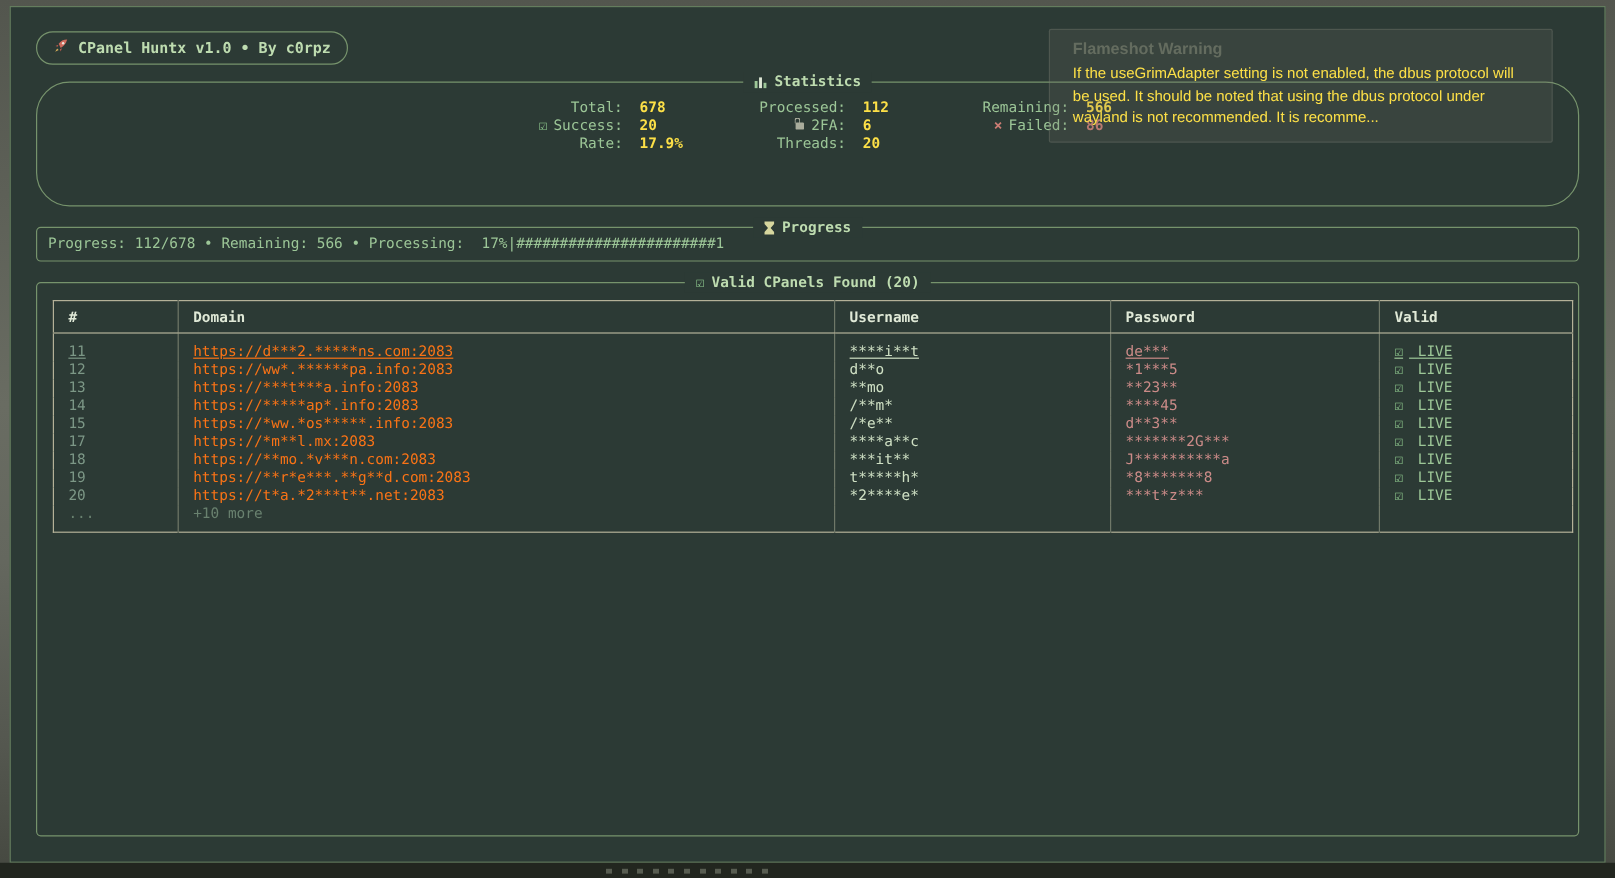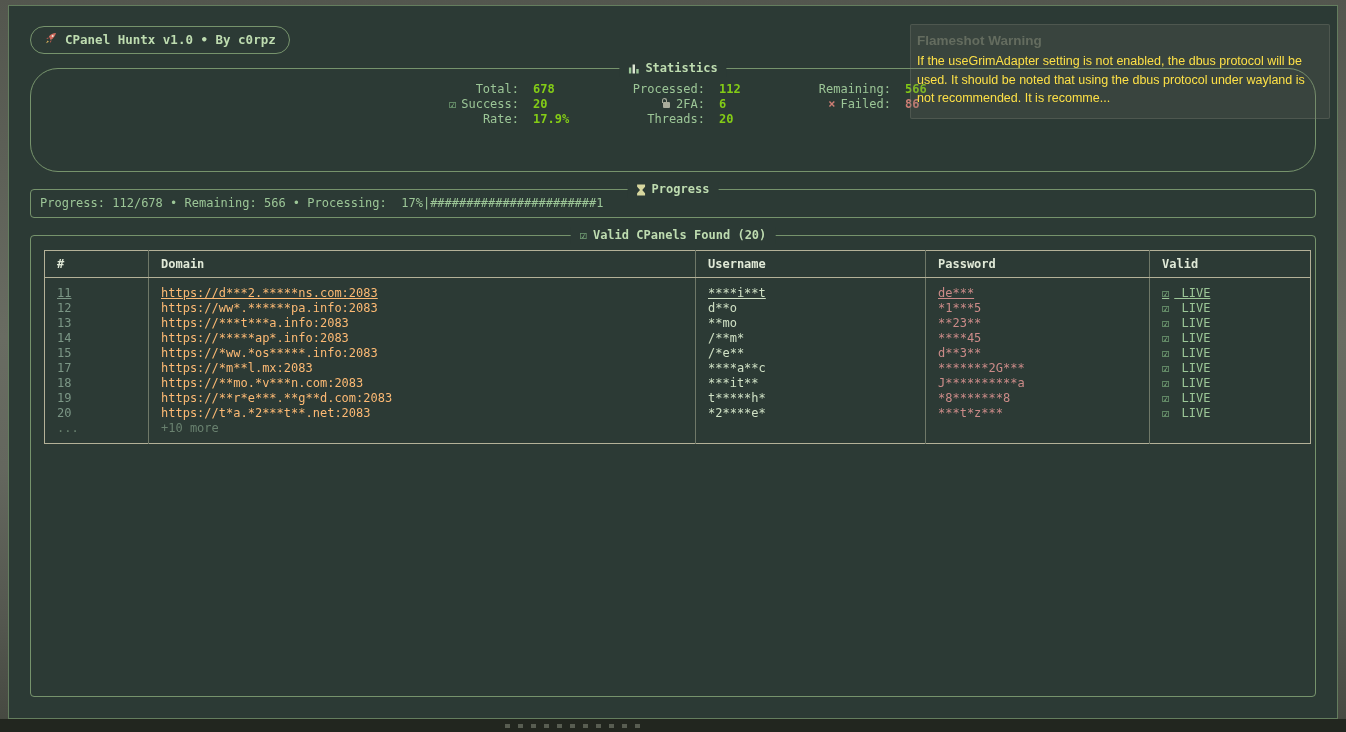--- a/index.html
+++ b/index.html
@@ -42,21 +42,21 @@
   }
   .stats-panel { height:104px;border-radius:28px; }
   .stats-grid {
     margin-top:13px;
     display:grid;
     grid-template-columns:118px 40px 118px 40px 118px 40px;
     column-gap:14px; row-gap:0;
     justify-content:center;
   }
   .stat-label { text-align:right; color:#9cc697; white-space:nowrap; }
-  .stat-value { text-align:left; font-weight:bold; color:#84cc16; white-space:nowrap; }
+  .stat-value { text-align:left; font-weight:bold; color:#fde047; white-space:nowrap; }
   .stat-value.red { color:#cc7d74; }
   .icon-check { color:#8fc98f; margin-right:5px; }
   .icon-cross { color:#cc7d74; margin-right:5px; font-weight:bold; }
 
   .padlock { display:inline-block; position:relative; width:9px; height:11px; margin-right:5px; vertical-align:-1px; }
   .padlock i { display:block; position:absolute; }
   .padlock .shackle { left:0; top:0; width:5px; height:5px; border:1.5px solid #a9ac9c; border-bottom:none; border-radius:3px 3px 0 0; }
   .padlock .lockbody { left:1px; top:4px; width:7px; height:6px; background:#a9ac9c; border-radius:1px; }
 
   .progress-panel { height:29px; margin-top:17px; }
@@ -76,32 +76,32 @@
   }
   .results-table th:last-child, .results-table td:last-child { border-right:none; }
   .results-table thead th {
     height:27px; border-bottom:1px solid #b4b198;
     color:#e0e9d7; font-weight:bold;
   }
   .results-table tbody td { height:15px; line-height:15px; }
   .results-table tbody tr.first td { padding-top:8px;text-decoration:underline; }
   .results-table tbody tr.more td { padding-bottom:7px; }
   td.col-num { color:#7c9786; }
-  td.col-domain { color:#fdba74; }
+  td.col-domain { color:#f97316; }
   td.col-user { color:#cfe0c4; }
   td.col-pass { color:#cb8b88; }
   td.col-status { color:#9cc697; }
   tr.more td { color:#69816f !important; }
 
   .notification {
-    position:absolute; left:910px; top:24px; width:420px; min-height:92px;
+    position:absolute; left:874px; top:24px; width:420px; min-height:92px;
     background:rgba(108,112,102,0.20);
     border:1px solid rgba(130,134,122,0.30);
     border-radius:2px;
-    padding:8px 6px 10px;
+    padding:8px 19px 10px;
     font-family:"Liberation Sans", sans-serif;
   }
   .notif-title { font-size:13.5px; font-weight:bold; color:#646c5f; margin-bottom:4px; }
   .notif-body { font-size:12.5px; line-height:18.5px; color:#fde047; }
 
   .legend-check { color:#8fc98f; font-weight:bold; }
   svg { display:block; }
 </style>
 </head>
 <body>

